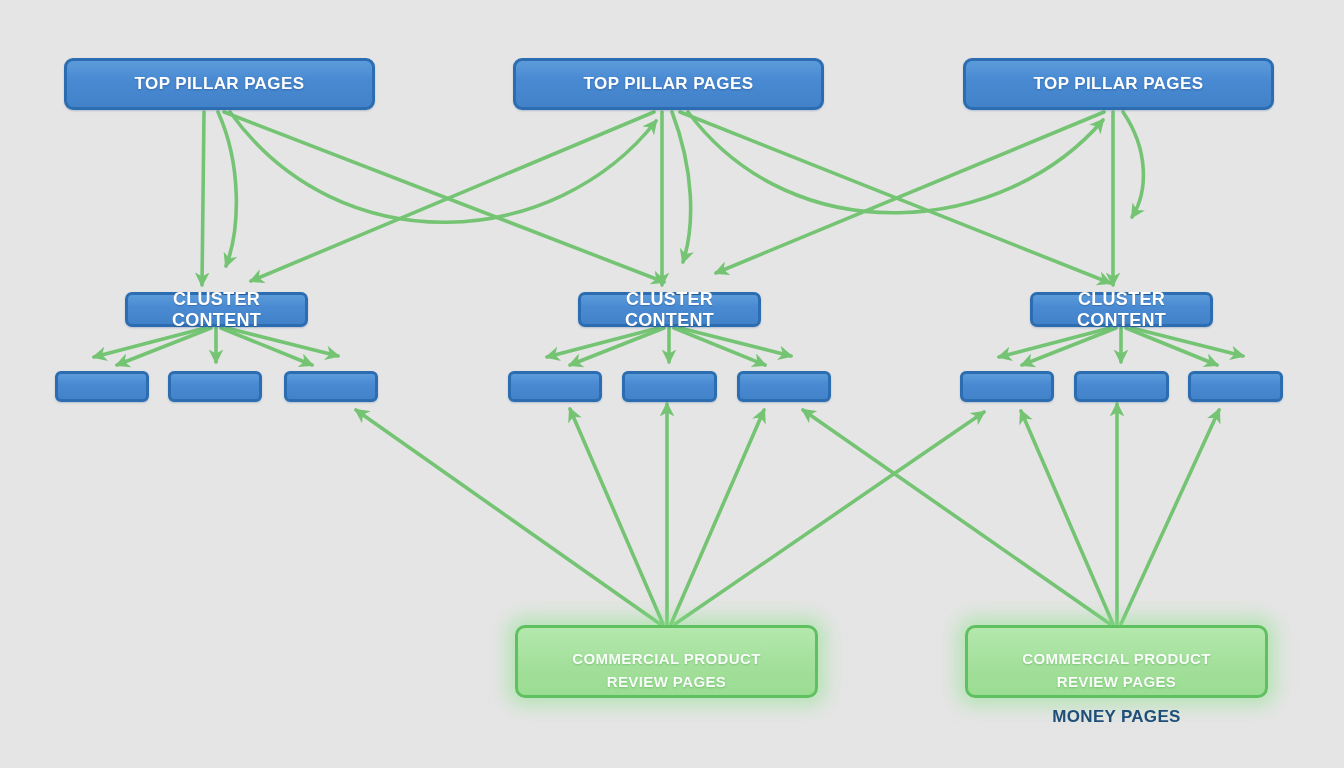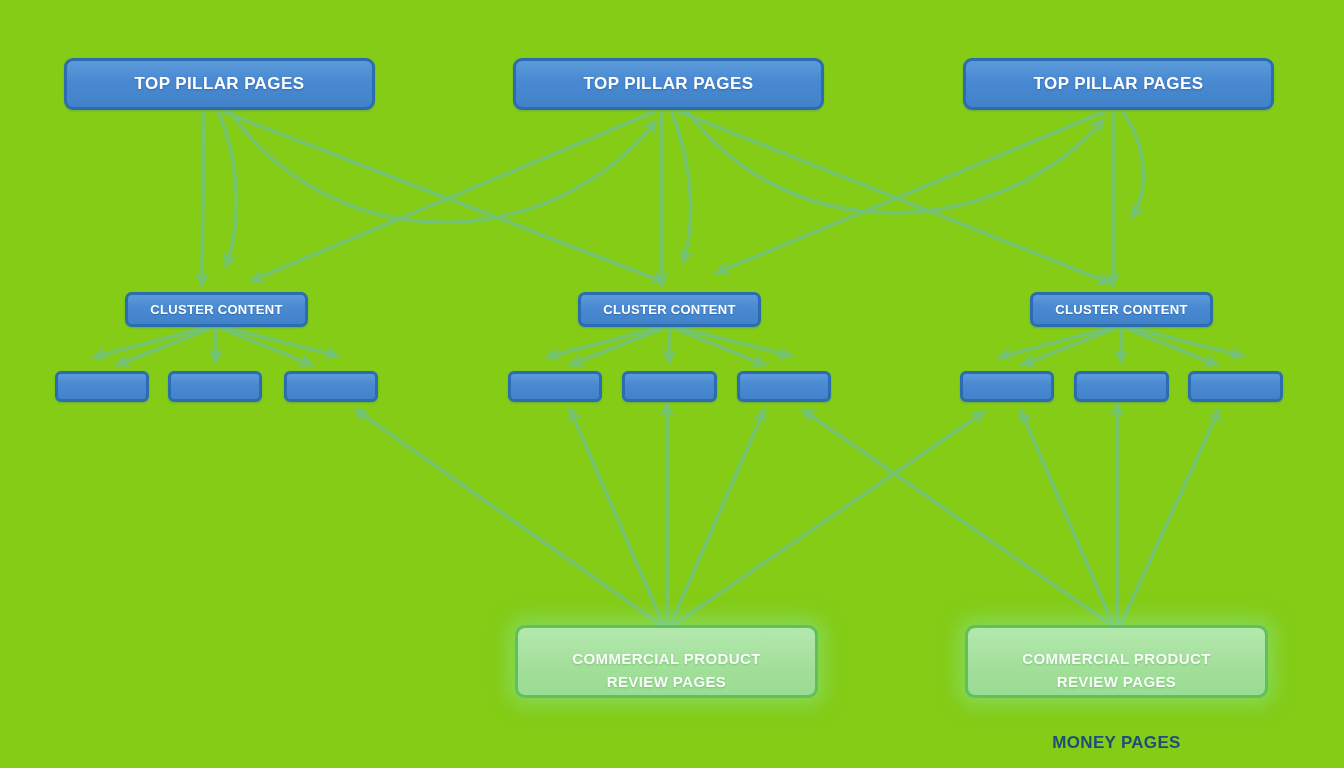--- a/index.html
+++ b/index.html
@@ -1,40 +1,40 @@
 <!DOCTYPE html>
 <html><head>
 <meta charset="utf-8">
 <style>
   html,body{margin:0;padding:0;}
   body{width:1344px;height:768px;overflow:hidden;background:#fdfdfd;
        font-family:"Liberation Sans","DejaVu Sans",sans-serif;}
-  .stage{position:relative;width:1344px;height:768px;background:#84cc16;}
+  .stage{position:relative;width:1344px;height:768px;background:#e5e5e5;}
   svg.arrows{position:absolute;left:0;top:0;z-index:1;}
   .node{position:absolute;z-index:2;display:flex;align-items:center;justify-content:center;
         box-sizing:border-box;text-align:center;}
   .blue{background:linear-gradient(180deg,#5c9bda 0%,#4a8ad2 40%,#4182c9 100%);
         border:3px solid #2c6cb0;border-radius:8px;
         box-shadow:0 1px 2px rgba(40,80,140,0.25);}
   .pillar{border-radius:9px;}
   .pillar .lbl{color:#ffffff;font-weight:bold;font-size:17px;letter-spacing:.4px;
         text-shadow:0 1px 2px rgba(20,60,110,0.35);}
   .cluster{border-radius:7px;}
-  .cluster .lbl{color:#ffffff;font-weight:bold;font-size:13px;letter-spacing:.3px;
+  .cluster .lbl{color:#ffffff;font-weight:bold;font-size:18px;letter-spacing:.3px;
         text-shadow:0 1px 1px rgba(20,60,110,0.35);}
   .article{border-radius:6px;border-width:3px;}
   .review{background:linear-gradient(180deg,#b4e8ad 0%,#a3e09b 55%,#9bdc93 100%);
         border:3px solid #5ec05e;border-radius:10px;
         box-shadow:0 0 18px 8px rgba(137,228,137,0.5);}
   .review .lbl{color:rgba(255,255,255,0.95);font-weight:bold;font-size:15px;
         letter-spacing:.4px;line-height:1.5;
         text-shadow:0 1px 2px rgba(70,160,70,0.45);margin-top:18px;}
   .review .lbl span{display:block;}
   .money{position:absolute;z-index:2;text-align:center;color:#1f4e79;
-        font-weight:bold;font-size:17px;letter-spacing:.3px;margin-top:26px;}
+        font-weight:bold;font-size:17px;letter-spacing:.3px;}
 </style>
 </head>
 <body>
 
 <div class="stage">
 
   <svg class="arrows" id="arrows" width="1344" height="768" viewBox="0 0 1344 768">
     <defs>
       <marker id="ah" viewBox="0 0 10 10" refX="8.5" refY="5" markerWidth="4.1" markerHeight="4.1" orient="auto-start-reverse">
         <path d="M 0 0 L 10 5 L 0 10 L 2.8 5 Z" fill="#74c474"></path>

